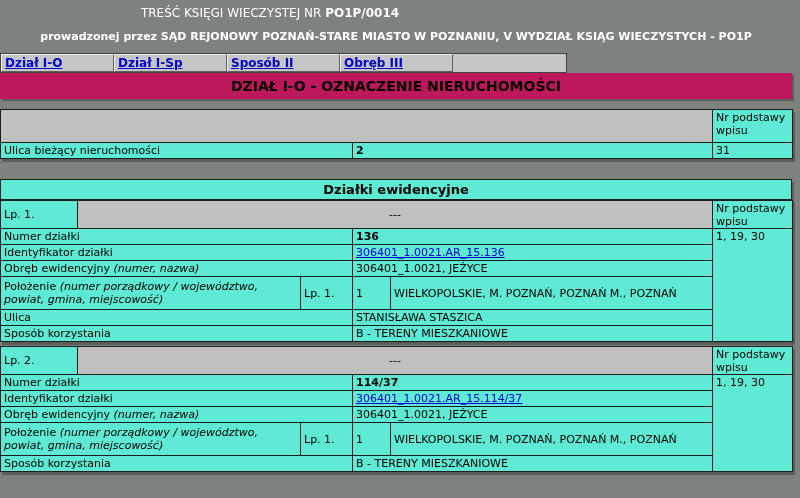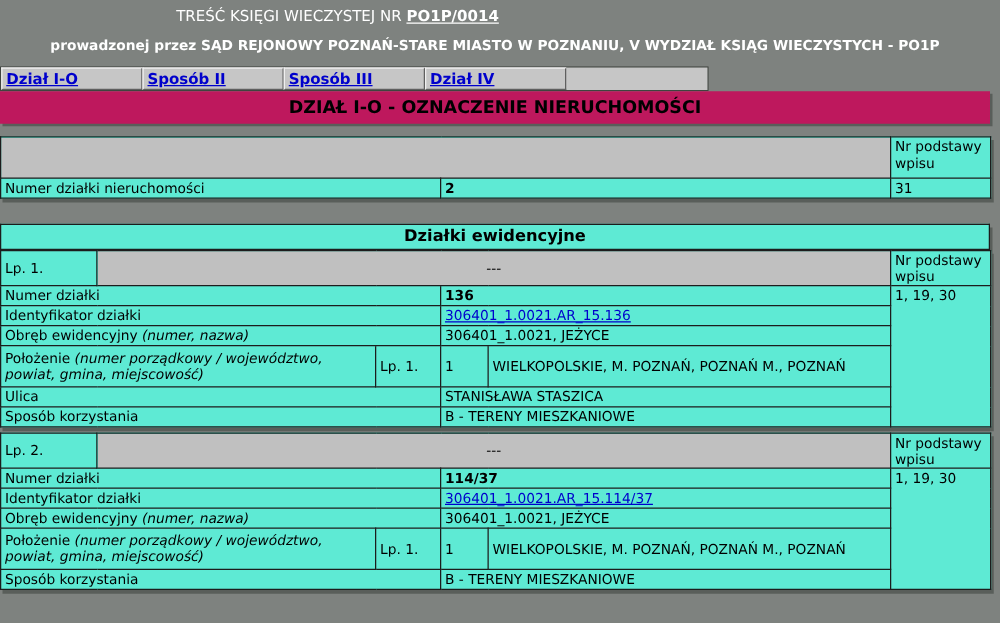--- a/index.html
+++ b/index.html
@@ -7,21 +7,21 @@
   body {
     width: 800px; height: 498px; overflow: hidden;
     background: #7e827f;
     font-family: "DejaVu Sans", "Liberation Sans", sans-serif;
     font-size: 11px; color: #000;
   }
 
   
   .header { padding-top: 6px; color: #fff; }
   .h-line1 { width: 540px; text-align: center; font-size: 12px; }
-  .h-line1 .kw-number { font-weight: bold; text-decoration: underline; }
+  .h-line1 .kw-number { font-weight: bold; }
   .h-line2 { width: 792px; text-align: center; font-size: 11px; font-weight: bold; margin-top: 10px; }
   .h-line3 { width: 792px; text-align: center; font-size: 12px; font-weight: bold; margin-top: 12px; letter-spacing: .4px; }
 
   
   .tabstrip { margin-top: 10px; display: flex; width: 567px; height: 20px;
               border: 1px solid #3f443f; background: #c6c6c6; }
   .tab { width: 113px; height: 18px; background: #c6c6c6;
          border-top: 1px solid #efefef; border-left: 1px solid #efefef;
          border-right: 1px solid #5f5f5f; border-bottom: 1px solid #5f5f5f;
          padding: 1px 0 0 3px; white-space: nowrap; }
@@ -62,40 +62,40 @@
 </head>
 <body>
 
 <div class="header">
   <div class="h-line1"><span>TREŚĆ KSIĘGI WIECZYSTEJ NR </span><span class="kw-number">PO1P/0014</span></div>
   <div class="h-line2">prowadzonej przez SĄD REJONOWY POZNAŃ-STARE MIASTO W POZNANIU, V WYDZIAŁ KSIĄG WIECZYSTYCH - PO1P</div>
 </div>
 
 <div class="tabstrip">
   <div class="tab"><a href="#">Dział I-O</a></div>
+  <div class="tab"><a href="#">Dział I-Sp</a></div>
   <div class="tab"><a href="#">Sposób II</a></div>
-  <div class="tab"><a href="#">Sposób III</a></div>
-  <div class="tab"><a href="#">Dział IV</a></div>
+  <div class="tab"><a href="#">Obręb III</a></div>
 </div>
 
 <div class="titlebar">DZIAŁ I-O - OZNACZENIE NIERUCHOMOŚCI</div>
 
 <table class="t1">
   <colgroup>
       <col style="width:352px">
       <col style="width:360px">
       <col style="width:80px">
     </colgroup>
   <tbody>
       <tr class="r-hdr">
     <td class="gray" colspan="2"></td>
     <td class="hdr2">Nr podstawy wpisu</td>
   </tr>
   <tr class="r-data">
-    <td>Numer działki nieruchomości</td>
+    <td>Ulica bieżący nieruchomości</td>
     <td class="bold">2</td>
     <td class="top">31</td>
   </tr>
 </tbody>
   </table>
 
 <table class="t-title">
   <tbody>
       <tr>
     <td>Działki ewidencyjne</td>

